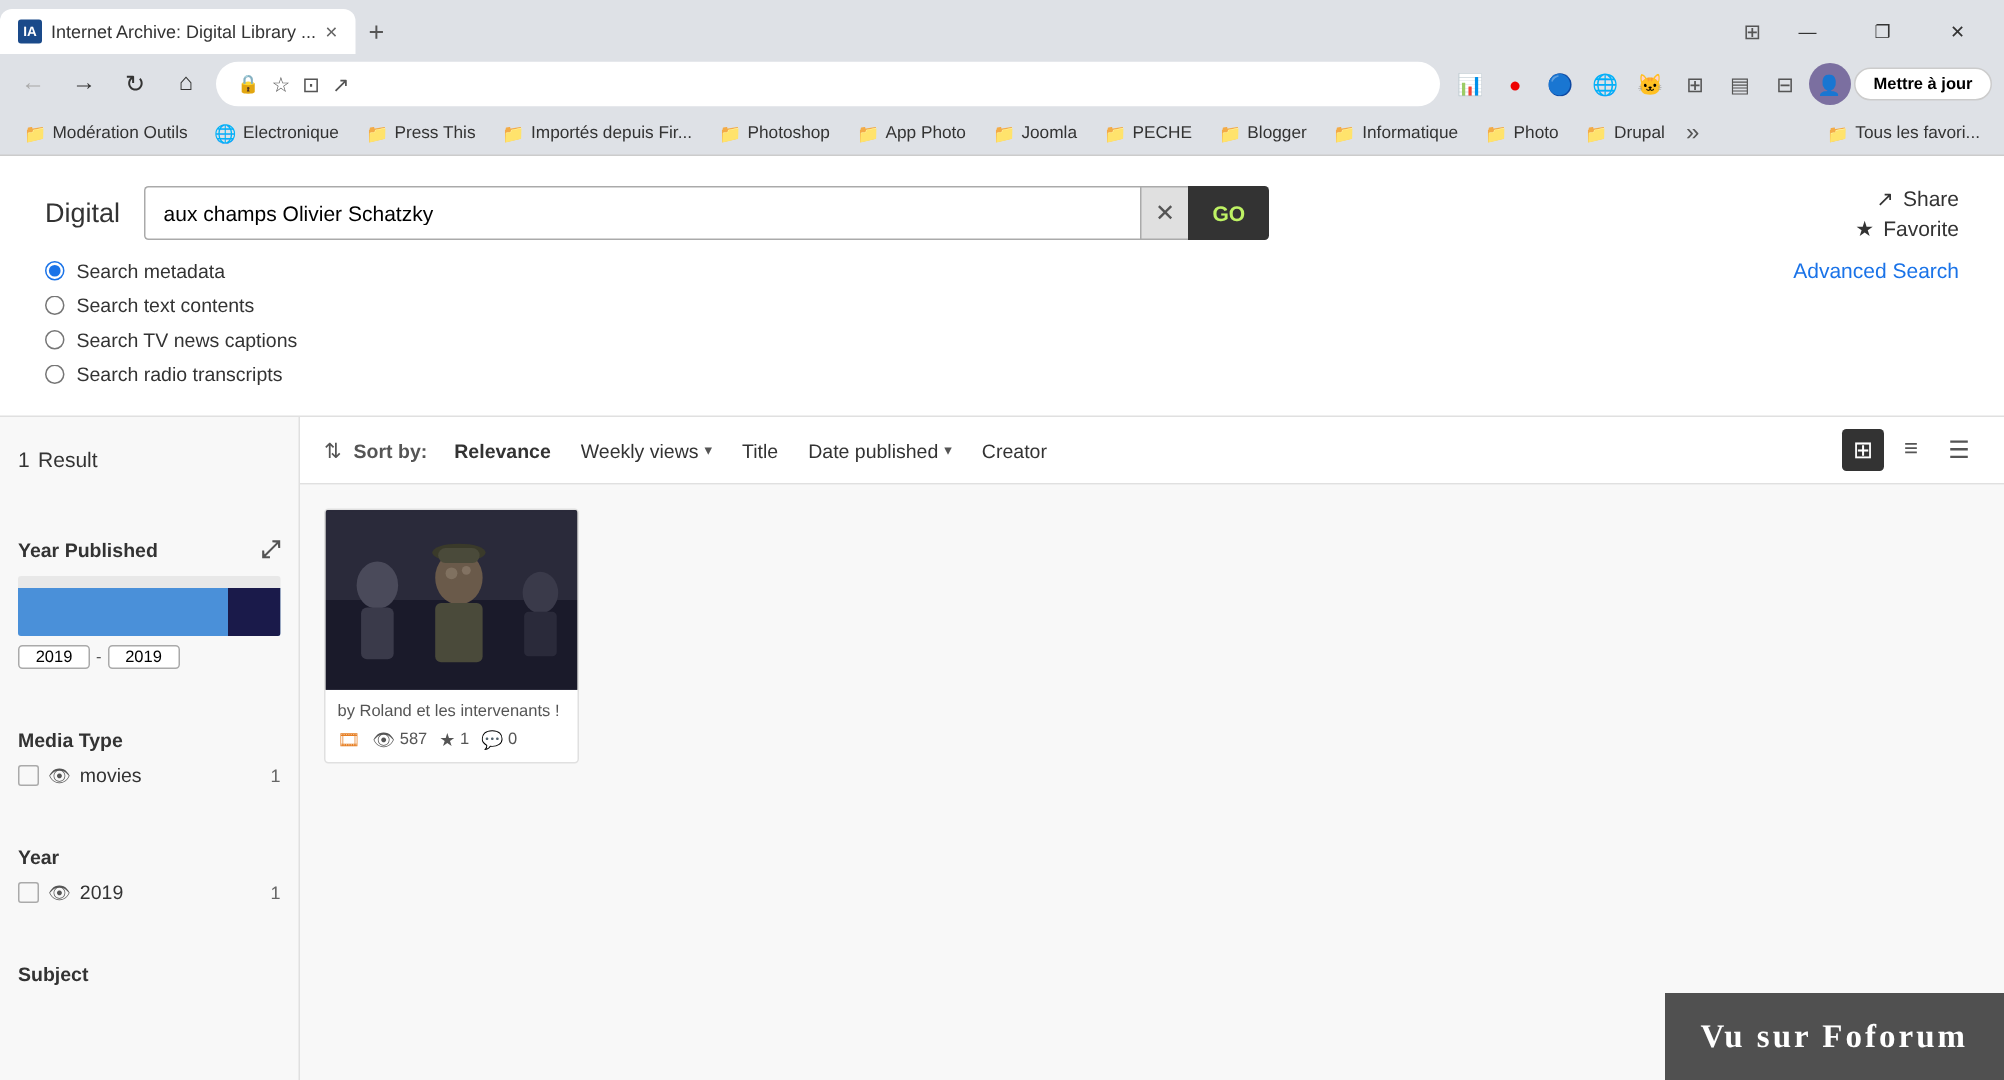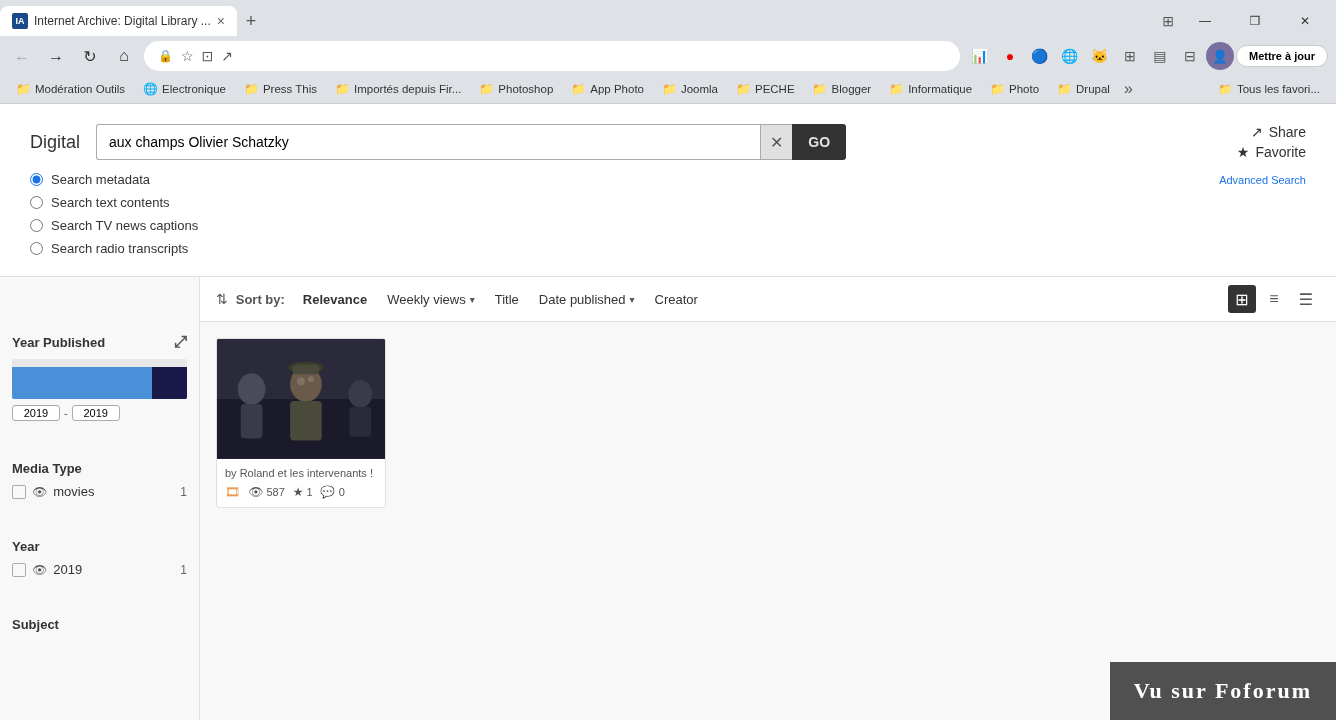--- a/index.html
+++ b/index.html
@@ -40,28 +40,28 @@
     
     .page-content { background: #f8f8f8; height: calc(720px - 36px - 40px - 28px); display: flex; flex-direction: column; overflow: hidden; }
 
     
     .search-header { background: #fff; padding: 20px 30px 20px 30px; border-bottom: 1px solid #e0e0e0; }
     .search-row { display: flex; align-items: center; gap: 16px; }
     .search-label { font-size: 18px; font-weight: normal; color: #333; }
     .search-box-wrap { display: flex; align-items: center; flex: 1; max-width: 750px; }
     .search-input { flex: 1; border: 1px solid #aaa; border-right: none; height: 36px; padding: 0 12px; font-size: 14px; outline: none; border-radius: 3px 0 0 3px; }
     .search-clear { width: 32px; height: 36px; background: #e0e0e0; border: 1px solid #aaa; border-right: none; display: flex; align-items: center; justify-content: center; cursor: pointer; color: #555; font-size: 16px; }
-    .search-go { background: #333; color: #e5e5e5; border: none; height: 36px; padding: 0 16px; font-size: 14px; font-weight: bold; cursor: pointer; border-radius: 0 3px 3px 0; text-align: center; }
+    .search-go { background: #333; color: #bef264; border: none; height: 36px; padding: 0 16px; font-size: 14px; font-weight: bold; cursor: pointer; border-radius: 0 3px 3px 0; text-align: center; }
     .search-options { margin-top: 12px; display: flex; flex-direction: column; gap: 8px; }
     .radio-row { display: flex; align-items: center; gap: 8px; }
     .radio-row input[type="radio"] { accent-color: #1a73e8; cursor: pointer; }
     .radio-row label { font-size: 13px; color: #333; cursor: pointer; }
     .search-extras { display: flex; flex-direction: column; align-items: flex-end; gap: 4px; margin-left: auto; }
     .share-btn, .fav-btn { display: flex; align-items: center; gap: 6px; font-size: 14px; color: #333; cursor: pointer; background: none; border: none; }
-    .advanced-search-link { color: #1a73e8; font-size: 11px; cursor: pointer; text-decoration: none; text-align: right; }
+    .advanced-search-link { color: #1a73e8; font-size: 14px; cursor: pointer; text-decoration: none; text-align: right; }
 
     
     .results-area { display: flex; flex: 1; overflow: hidden; }
 
     
     .left-sidebar { width: 200px; background: #f8f8f8; border-right: 1px solid #e0e0e0; padding: 16px 12px; overflow-y: auto; flex-shrink: 0; }
     .result-count { font-size: 20px; font-weight: bold; color: #333; margin-bottom: 12px; }
     .result-count span { font-size: 14px; font-weight: normal; }
     .filter-section { margin-bottom: 16px; margin-top: 40px; }
     .filter-title { display: flex; align-items: center; justify-content: space-between; font-size: 13px; font-weight: bold; color: #333; margin-bottom: 8px; }
@@ -255,20 +255,23 @@
       <div class="radio-row">
         <input type="radio" name="search_type" id="opt4" style="">
         <label for="opt4">Search radio transcripts</label>
       </div>
     </div>
   </div>
 
   <div class="results-area">
 
     <div class="left-sidebar">
+      <div class="result-count">
+        <span>1</span> <span>Result</span>
+      </div>
 
       <div class="filter-section">
         <div class="filter-title">
           <span>Year Published</span>
           <span class="filter-expand">⤢</span>
         </div>
         <div class="year-chart">
           <div class="year-bar"></div>
           <div class="year-bar-dark"></div>
         </div>

